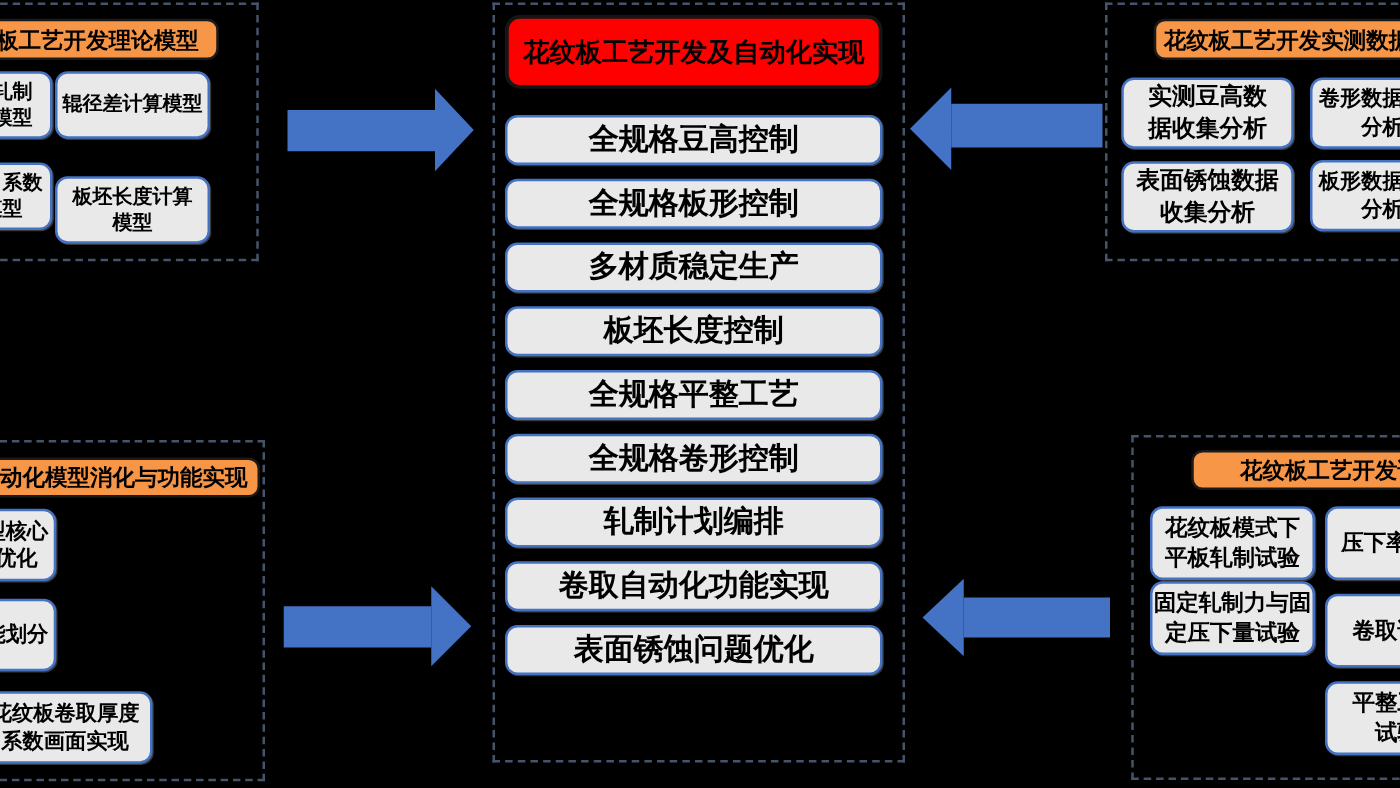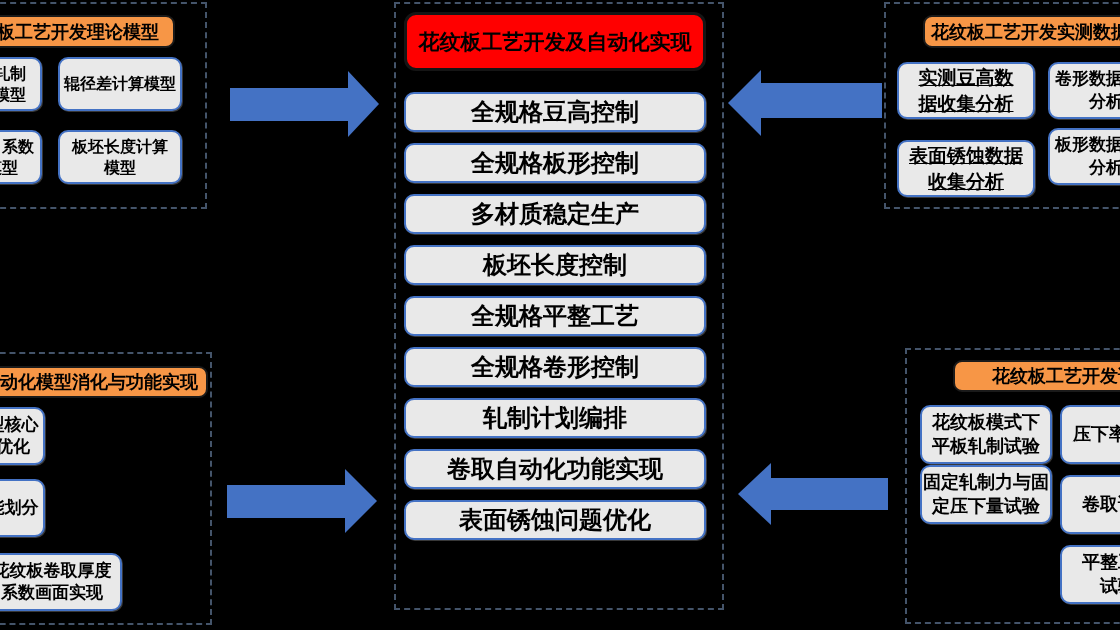--- a/index.html
+++ b/index.html
@@ -37,24 +37,24 @@
     position:absolute;background:#F79646;border:2px solid #1a1a1a;border-radius:9px;
     display:flex;align-items:center;justify-content:center;text-align:center;
     font-weight:bold;font-size:18px;box-sizing:border-box;white-space:nowrap;overflow:hidden;
   }
   .tl-title{left:-55px;top:15px;width:230px;height:33px;}
   .tr-title{left:923px;top:15px;width:250px;height:33px;}
   .bl-title{left:-28px;top:366px;width:236px;height:32px;}
   .br-title{left:953px;top:360px;width:240px;height:32px;}
   
   .tl-left{left:-70px;top:57px;width:112px;gap:19px;}
-  .tl-right{left:58px;top:57px;width:124px;gap:19px;}
+  .tl-right{left:44px;top:57px;width:124px;gap:30px;}
   .tl-box{height:54px;font-size:16px;}
   
-  .tr-left{left:897px;top:62px;width:138px;gap:21px;text-decoration:underline;}
+  .tr-left{left:897px;top:62px;width:138px;gap:10px;}
   .tr-right{left:1048px;top:62px;width:116px;gap:9px;}
   .tr-box{height:57px;font-size:19px;}
   .tr-cut{height:57px;font-size:17px;}
   
   .bl-left{left:-70px;top:407px;width:115px;gap:14px;}
   .bl-right{left:58px;top:407px;width:138px;gap:11px;}
   .bl-box{height:58px;font-size:17px;}
   
   .br-left{left:920px;top:405px;width:132px;gap:1px;}
   .br-right{left:1060px;top:405px;width:116px;gap:11px;}

